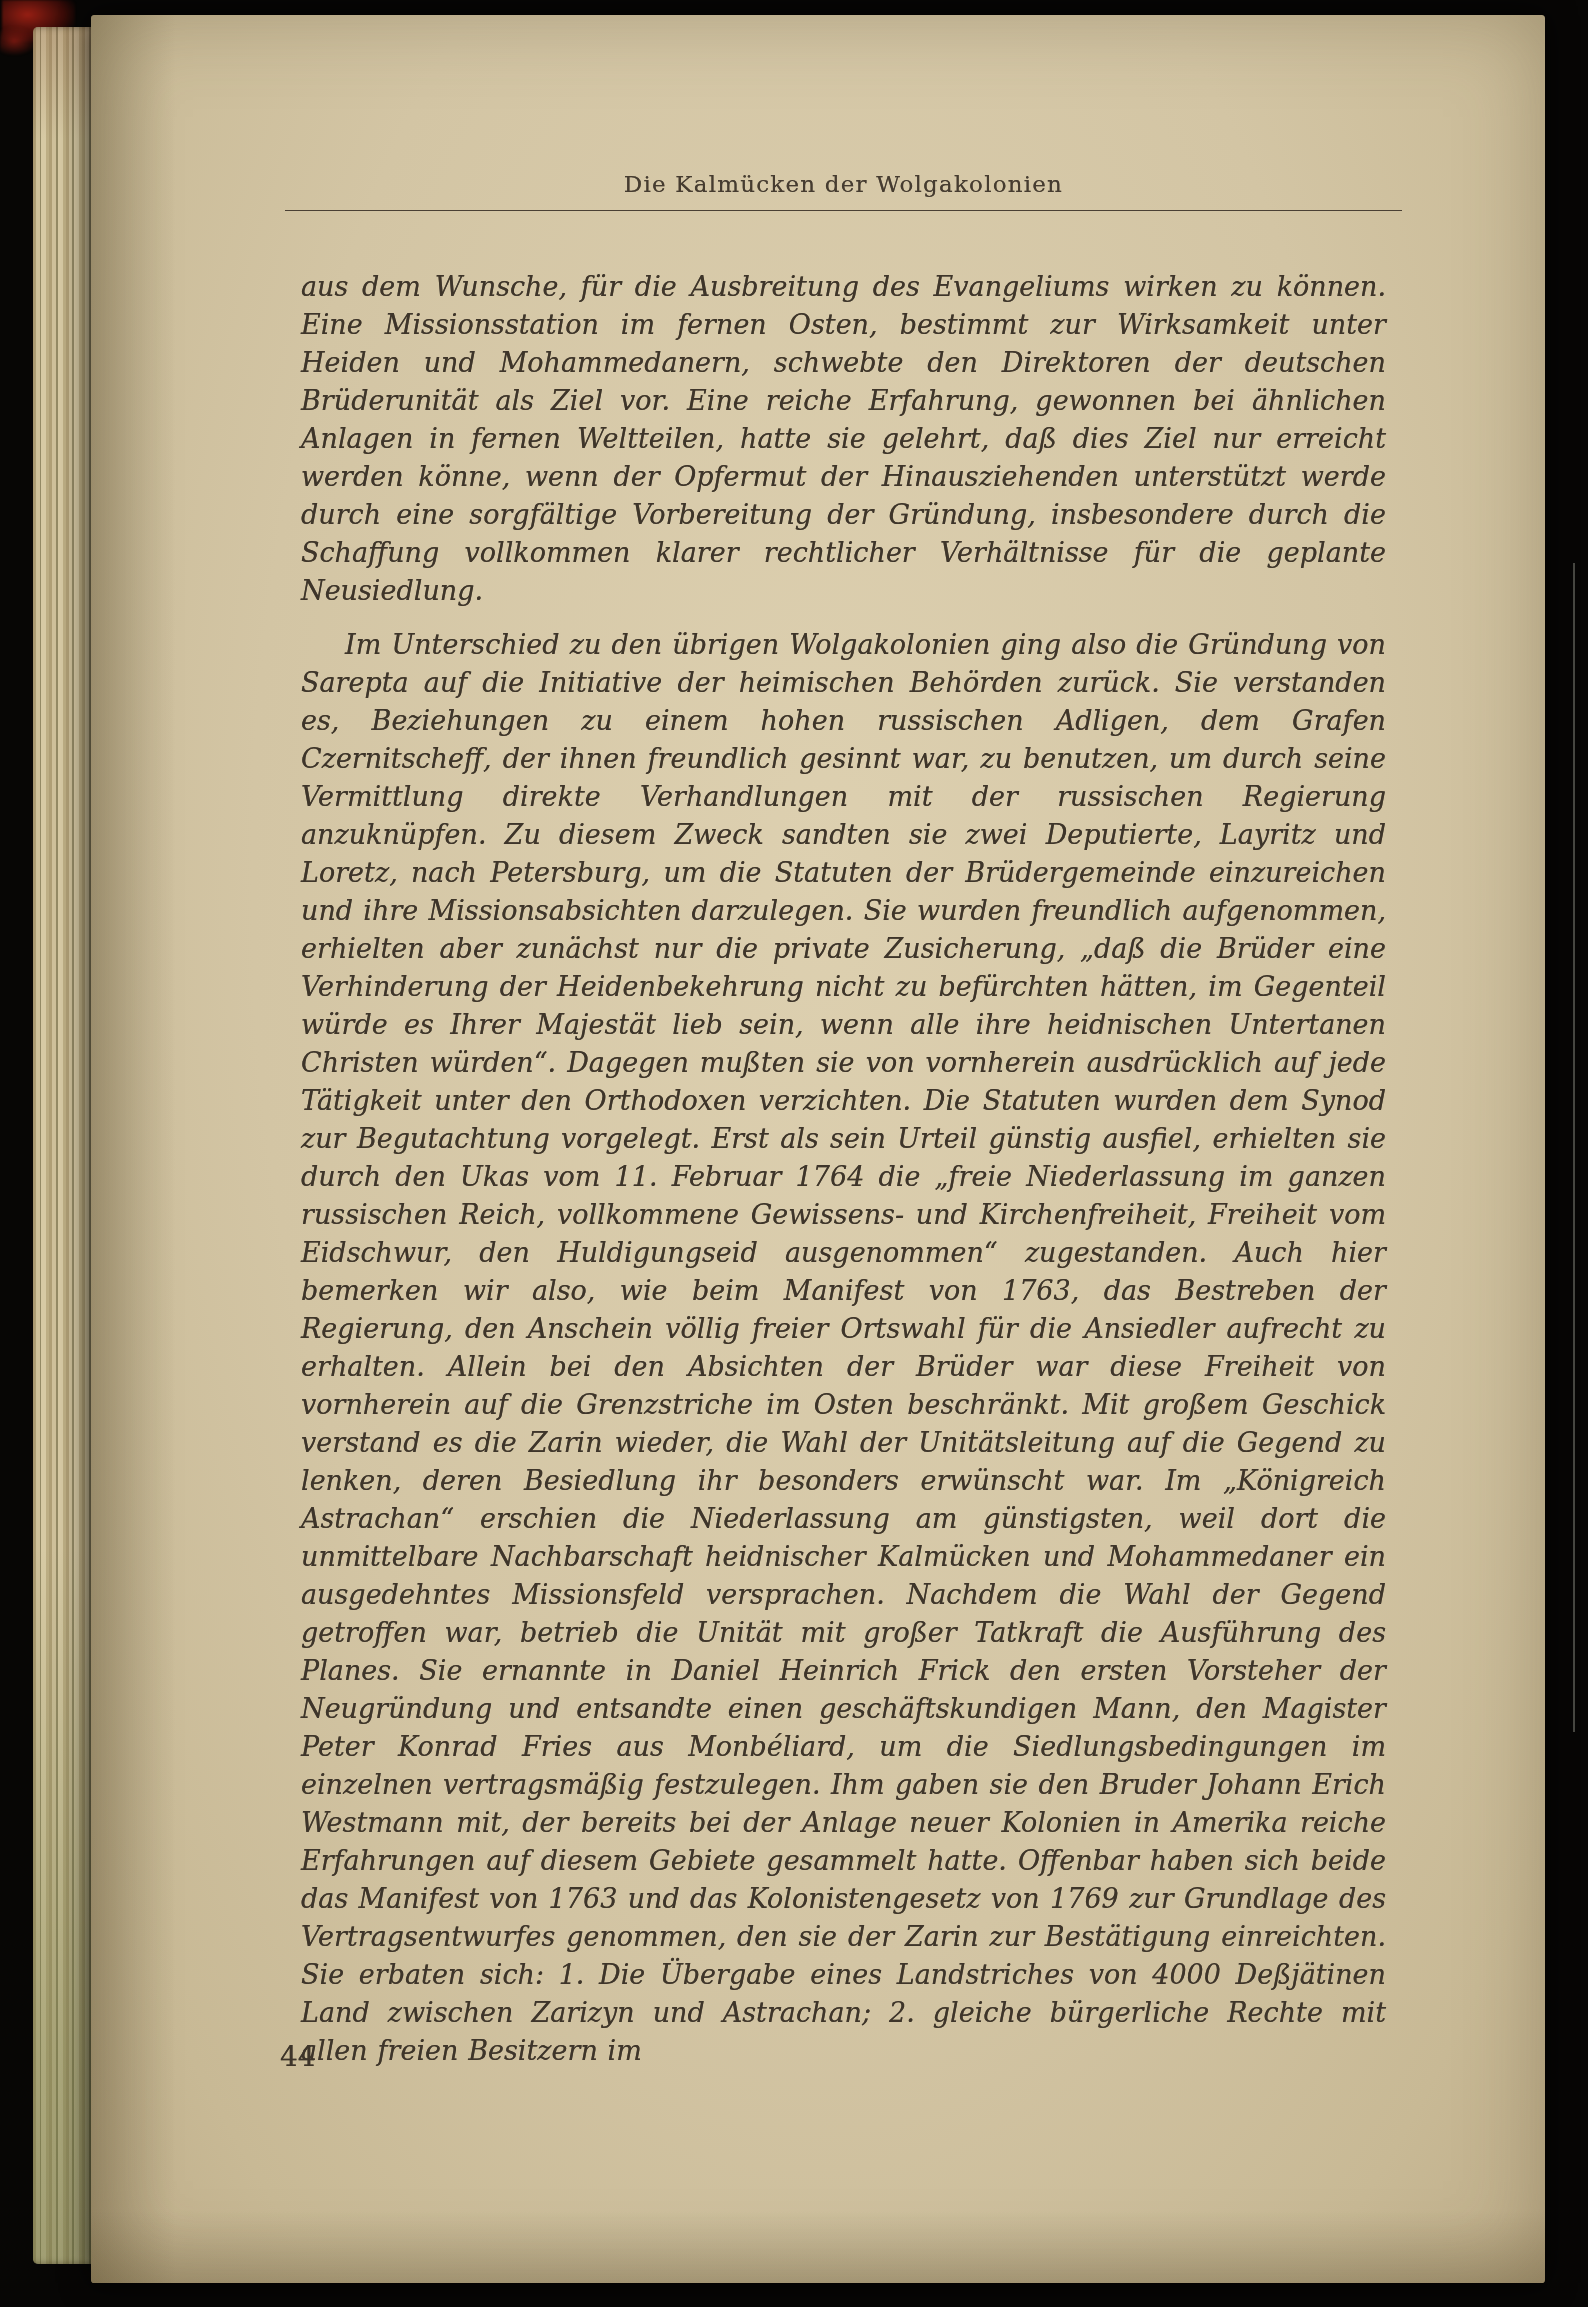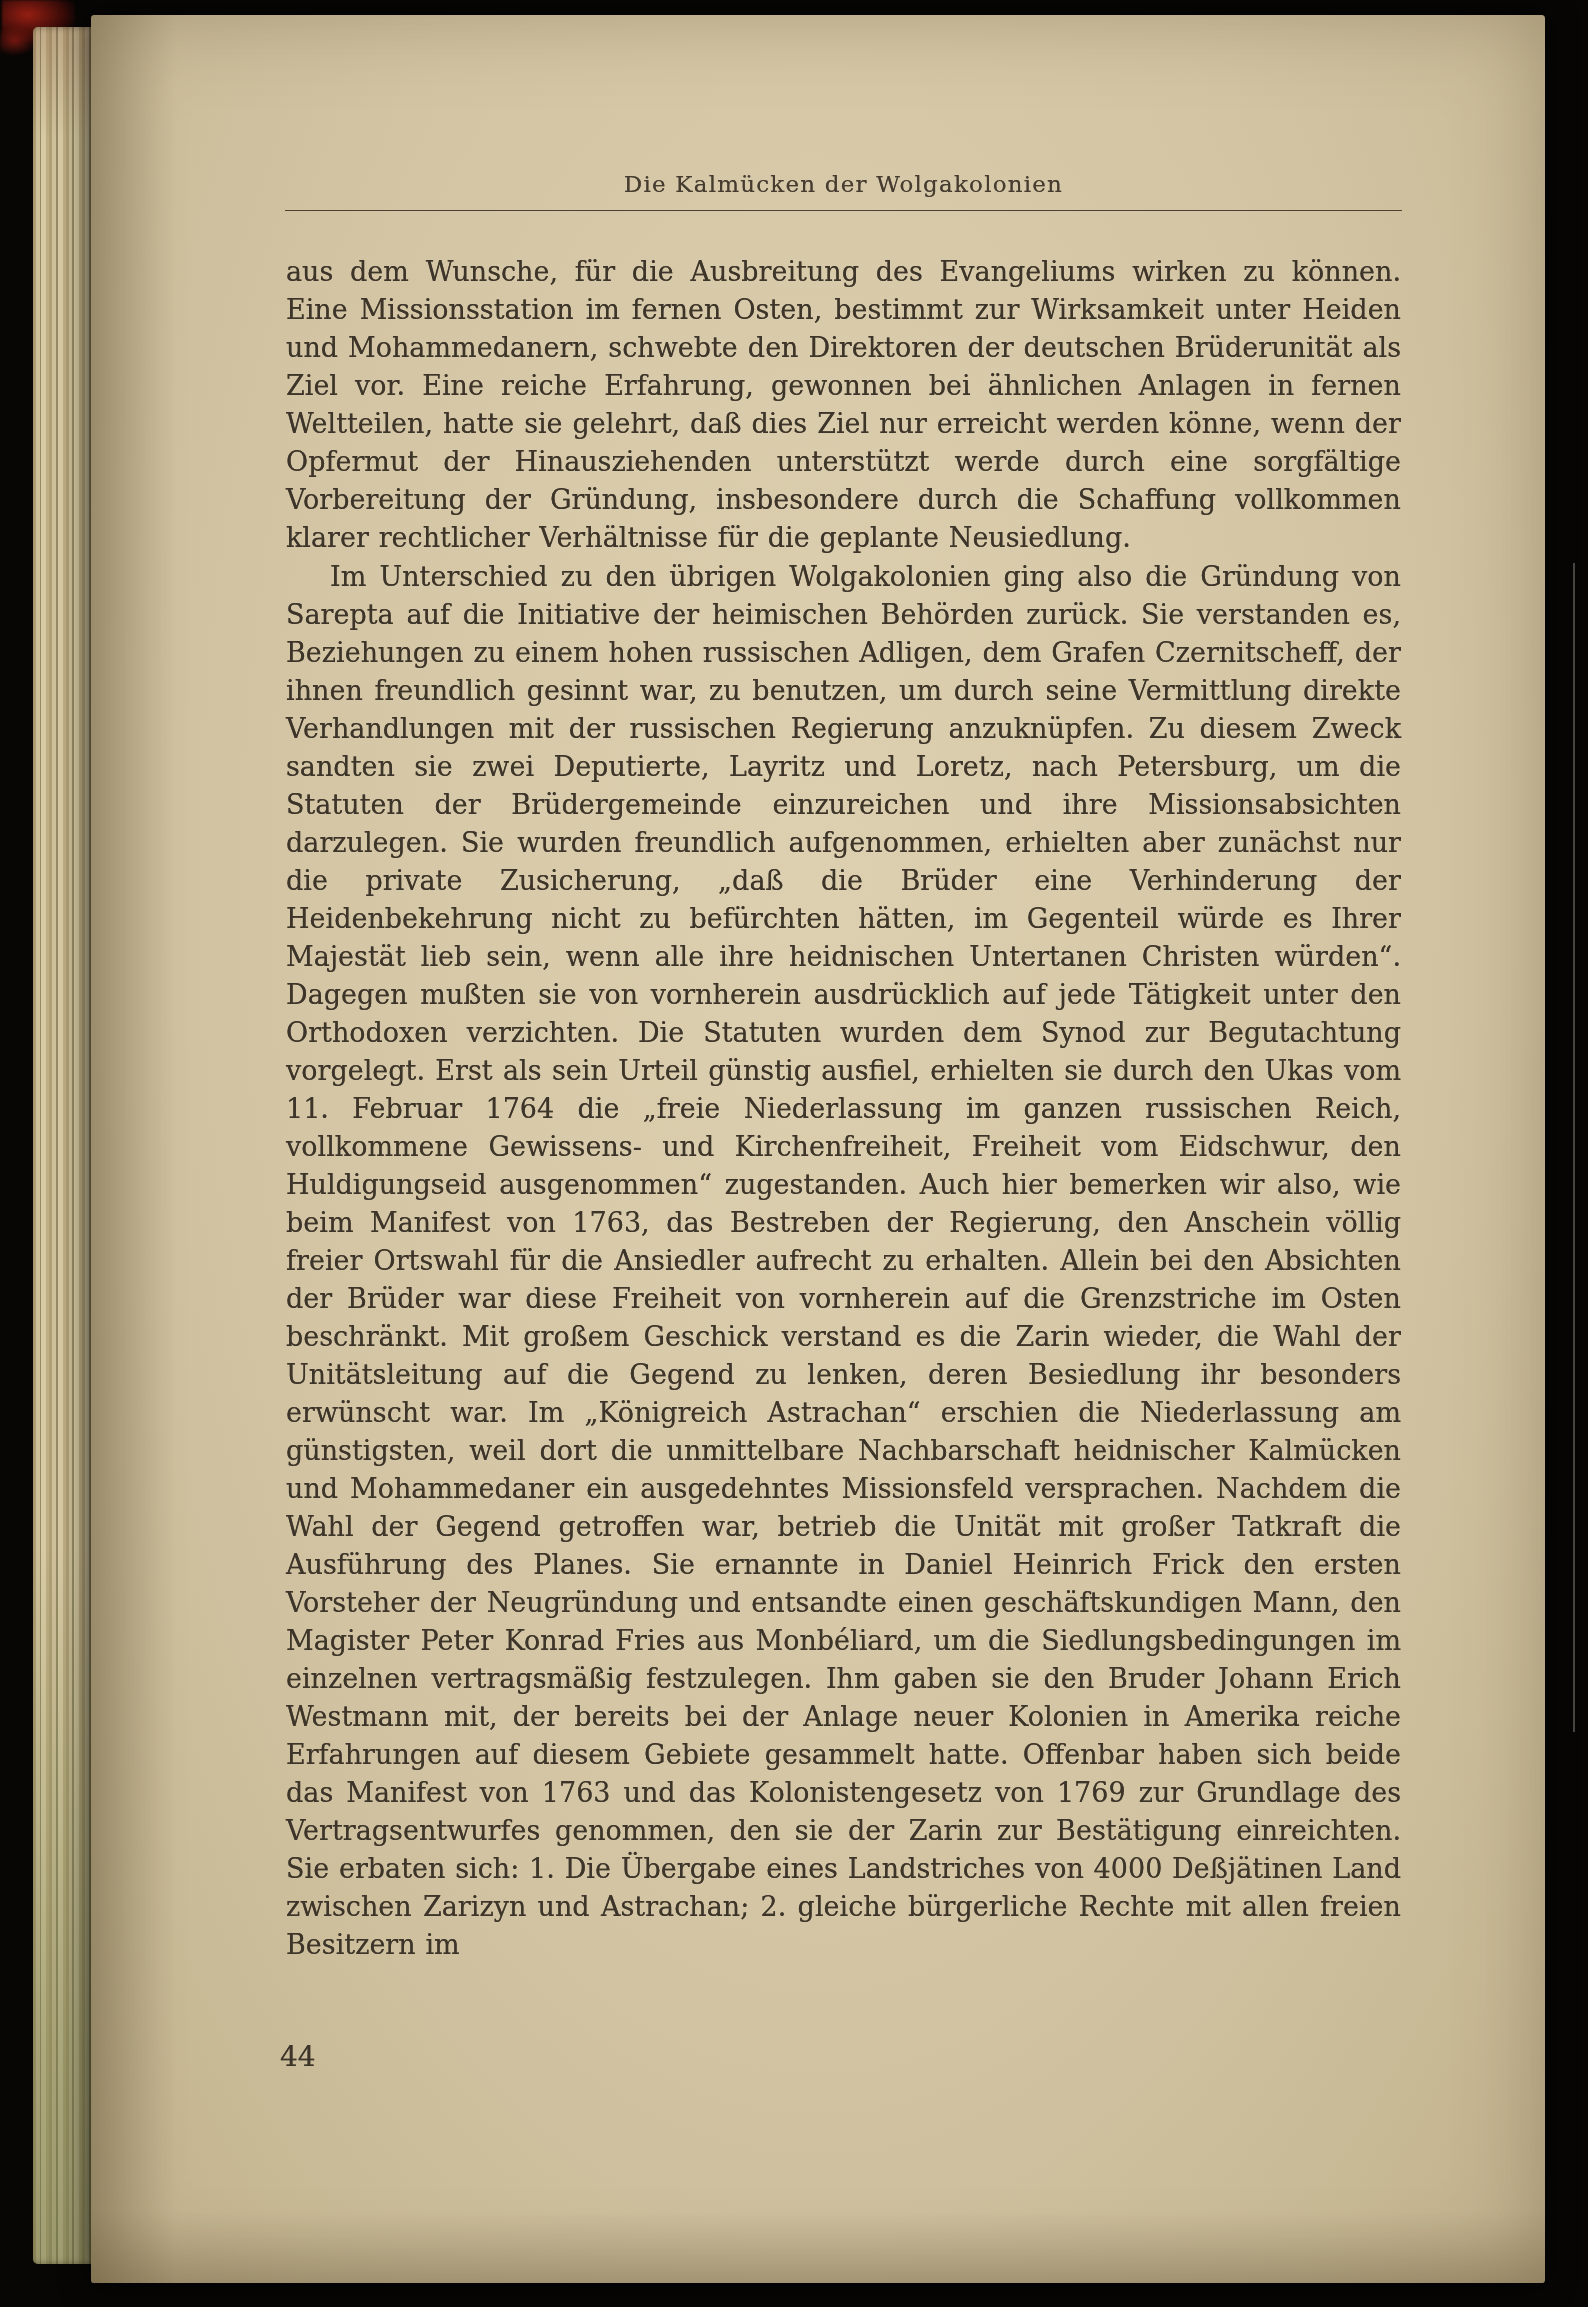--- a/index.html
+++ b/index.html
@@ -82,21 +82,21 @@
 
   .text-col {
     position: absolute; left: 194px; width: 1117px; top: 237px;
     color: #3e352a;
     font-size: 27px; line-height: 38px;
     text-align: justify;
     text-shadow: 0 0 0.6px rgba(62,53,42,0.75);
     word-spacing: 1.2px;
     hyphens: auto;
   }
-  .para { margin: 1px; }
+  .para { margin: 16px; font-style: italic; }
   .para + .para { text-indent: 44px; }
 
   .page-num {
     position: absolute; left: 189px; top: 2025px;
     font-size: 28px; color: #3e352a;
     text-shadow: 0 0 0.6px rgba(62,53,42,0.75);
   }
 </style>
 </head>
 <body>

